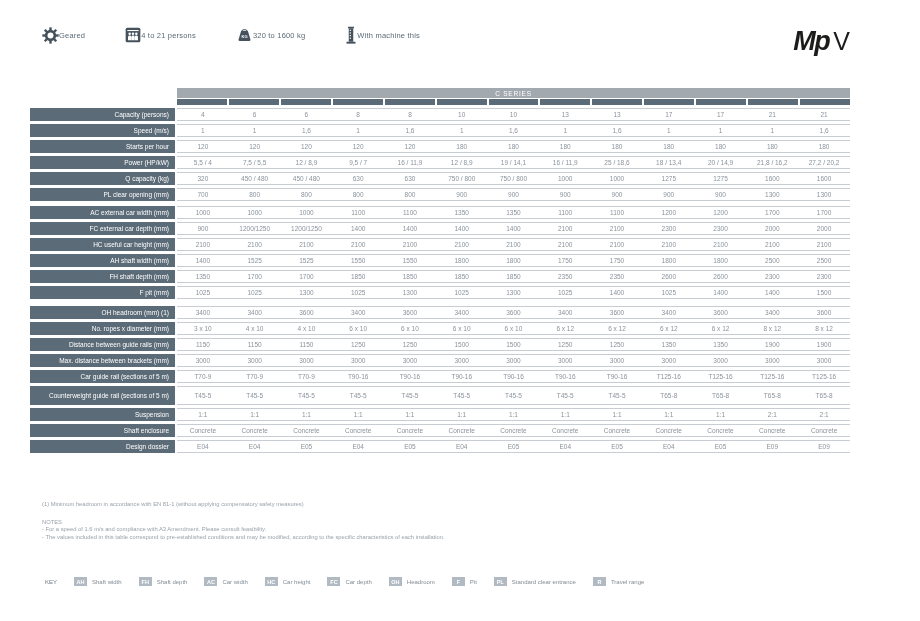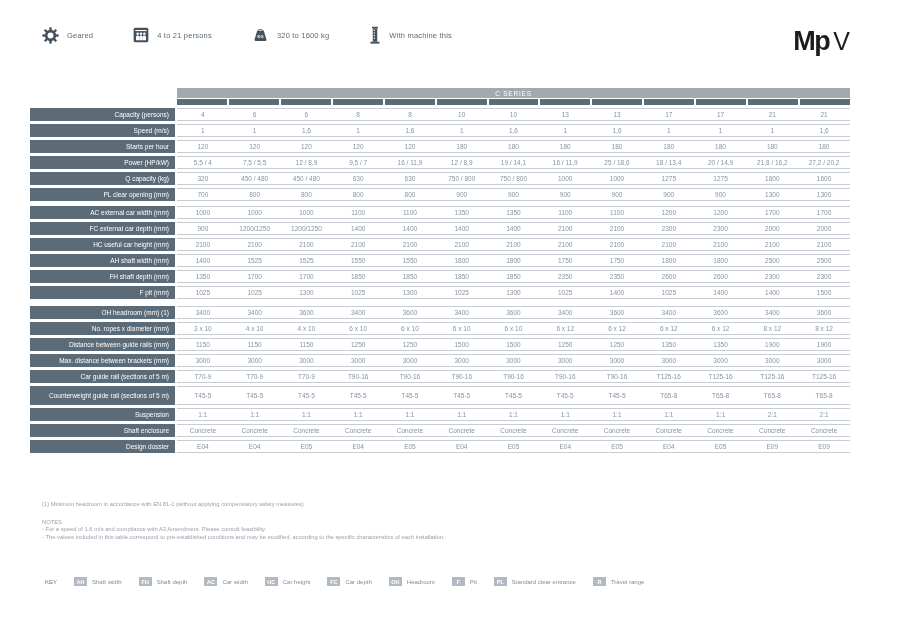--- a/index.html
+++ b/index.html
@@ -3,26 +3,26 @@
 <meta charset="utf-8">
 <style>
   html,body{margin:0;padding:0;background:#ffffff;}
   .page{position:relative;width:920px;height:621px;background:#ffffff;overflow:hidden;
         font-family:"Liberation Sans",sans-serif;}
 
   
   .topbar{position:absolute;left:42px;top:26px;width:808px;display:flex;
           justify-content:space-between;align-items:flex-start;}
   .features{display:flex;align-items:center;gap:40px;}
-  .feature{display:flex;align-items:center;gap:8px;}
+  .feature{display:flex;align-items:center;gap:0;}
   .feature .f-icon{display:flex;align-items:center;justify-content:center;}
   .feature .f-label{font-size:7.5px;color:#5b6b77;letter-spacing:.2px;}
 
   .logo{margin-top:2px;line-height:1;white-space:nowrap;}
-  .logo .logo-bold{font-size:27px;font-weight:700;color:#1c1c1a;letter-spacing:-1.5px;margin-left:46px;}
+  .logo .logo-bold{font-size:27px;font-weight:700;font-style:italic;color:#1c1c1a;letter-spacing:-1.5px;margin-left:46px;}
   .logo .logo-light{font-size:25px;font-weight:400;color:#1c1c1a;margin-left:4px;}
 
   
   .spec-table{position:absolute;left:30px;top:88px;width:820px;}
   .series-band{margin-left:147px;height:10px;background:#a2a9af;display:flex;
                align-items:center;justify-content:center;}
   .series-band span{font-size:6.5px;color:#ffffff;letter-spacing:.8px;}
   .seg-band{margin-left:147px;margin-top:1px;display:flex;gap:2px;height:6px;}
   .seg{flex:1;background:#5b6b77;}
 

